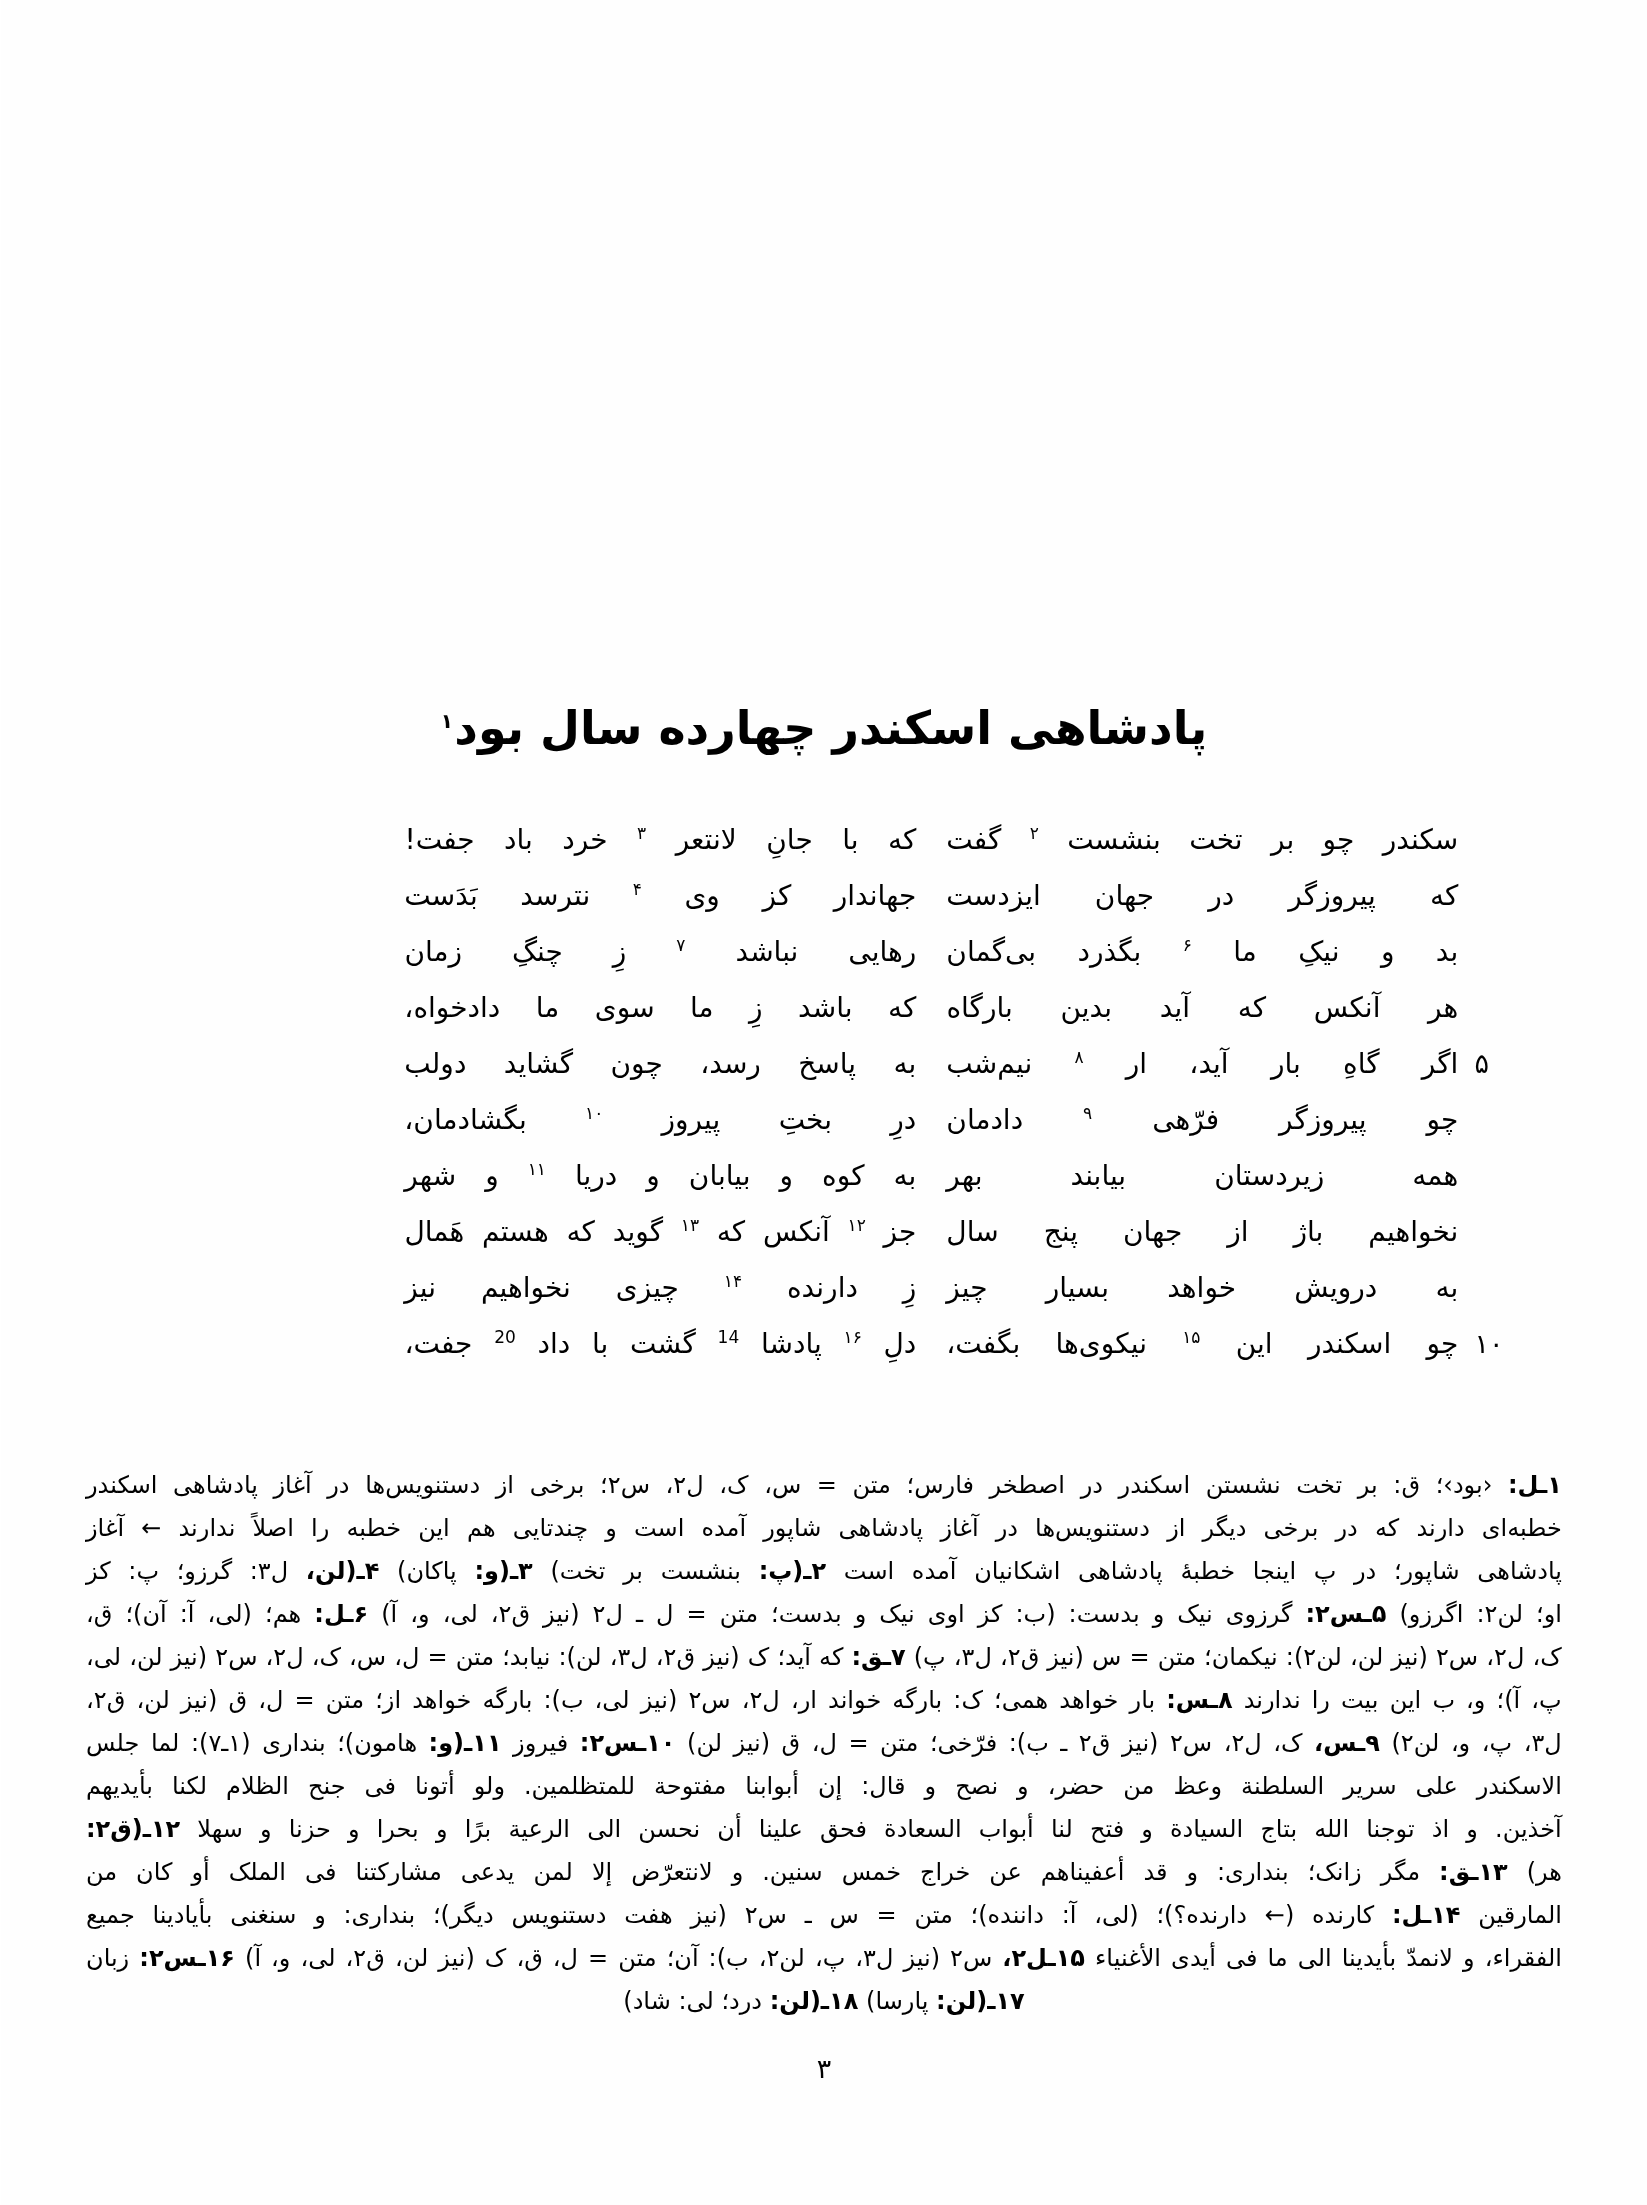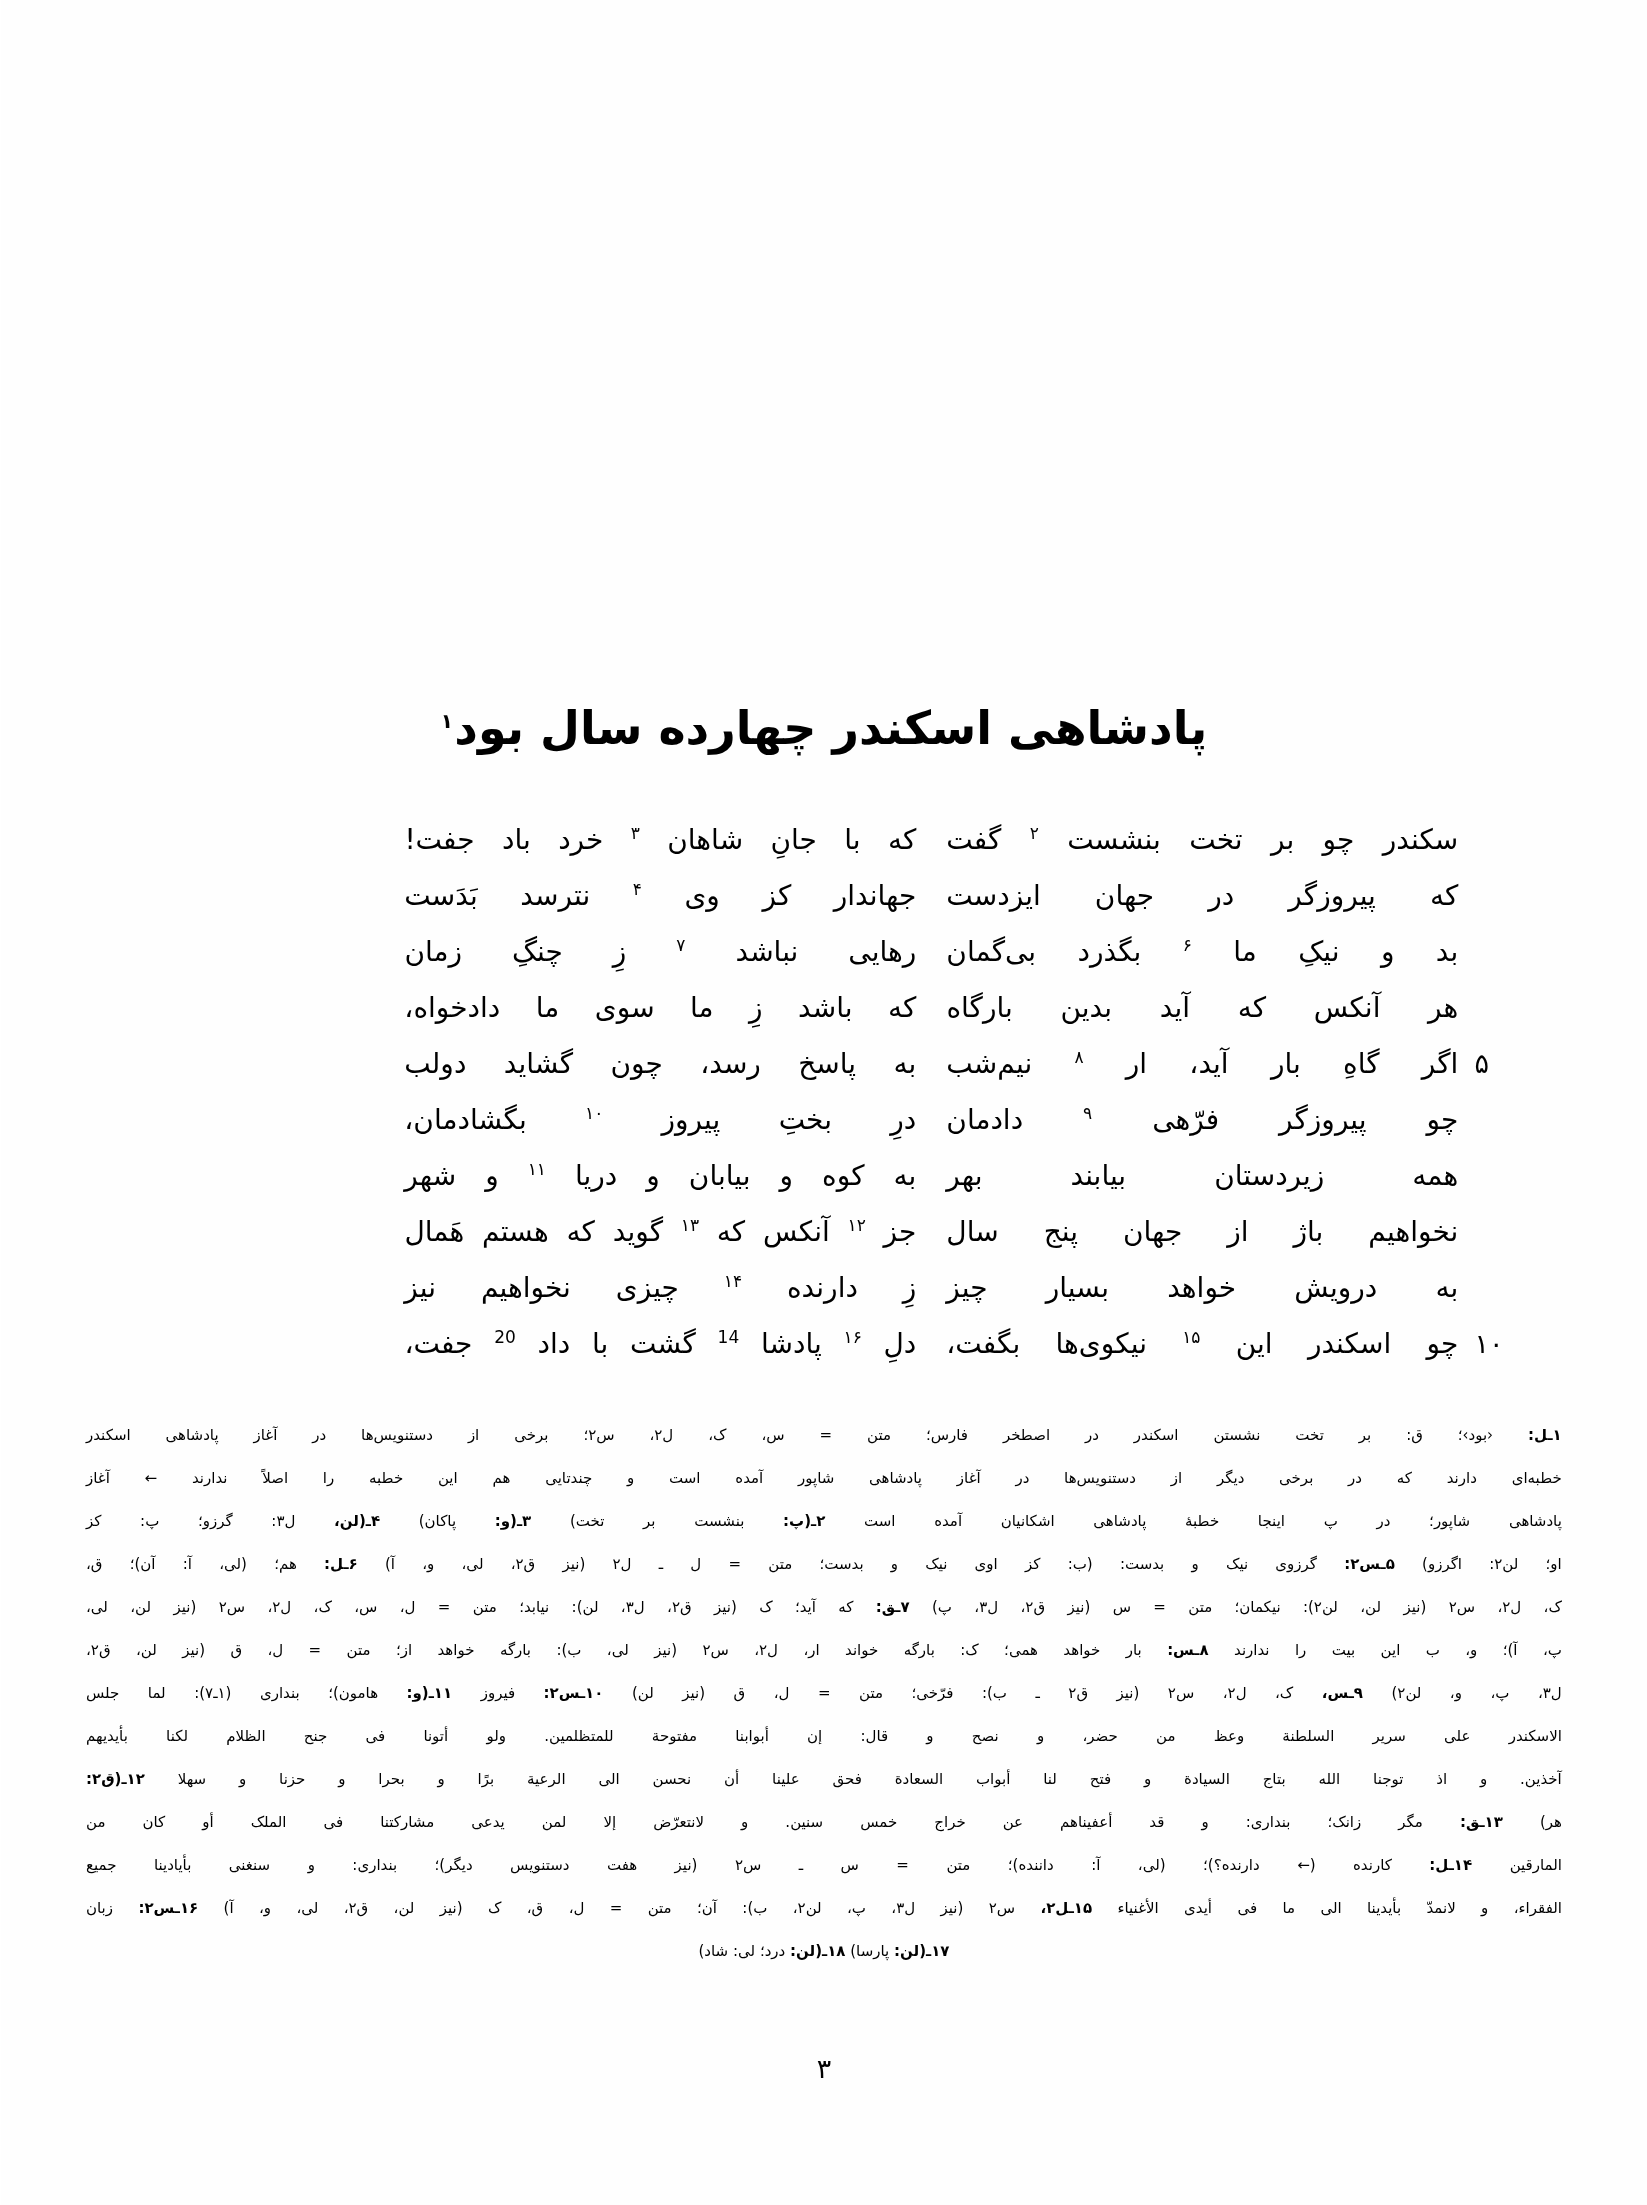--- a/index.html
+++ b/index.html
@@ -86,25 +86,25 @@
 
   .fnref {
     font-size: 17px;
     vertical-align: super;
     line-height: 0;
   }
 
   
   .footnotes {
     position: absolute;
-    top: 1414px;
+    top: 1464px;
     right: 86px;
     left: 86px;
     direction: rtl;
-    font-size: 15px;
+    font-size: 24px;
     line-height: 43px;
     text-align: justify;
     text-justify: inter-word;
   }
   .footnotes p {
     margin: 0;
     padding: 0;
     text-align: justify;
     text-align-last: justify;
   }
@@ -146,21 +146,21 @@
           <span class="seg">بر</span>
           <span class="seg">تخت</span>
           <span class="seg">بنشست</span>
           <span class="seg"><span class="fnref">۲</span></span>
           <span class="seg">گفت</span>
         </div>
         <div class="hemi left">
           <span class="seg">که</span>
           <span class="seg">با</span>
           <span class="seg">جانِ</span>
-          <span class="seg">شاهان</span>
+          <span class="seg">لانتعر</span>
           <span class="seg"><span class="fnref">۳</span></span>
           <span class="seg">خرد</span>
           <span class="seg">باد</span>
           <span class="seg">جفت!</span>
         </div>
       </div>
       <div class="bayt">
         <div class="linenum"></div>
         <div class="hemi right">
           <span class="seg">که</span>

